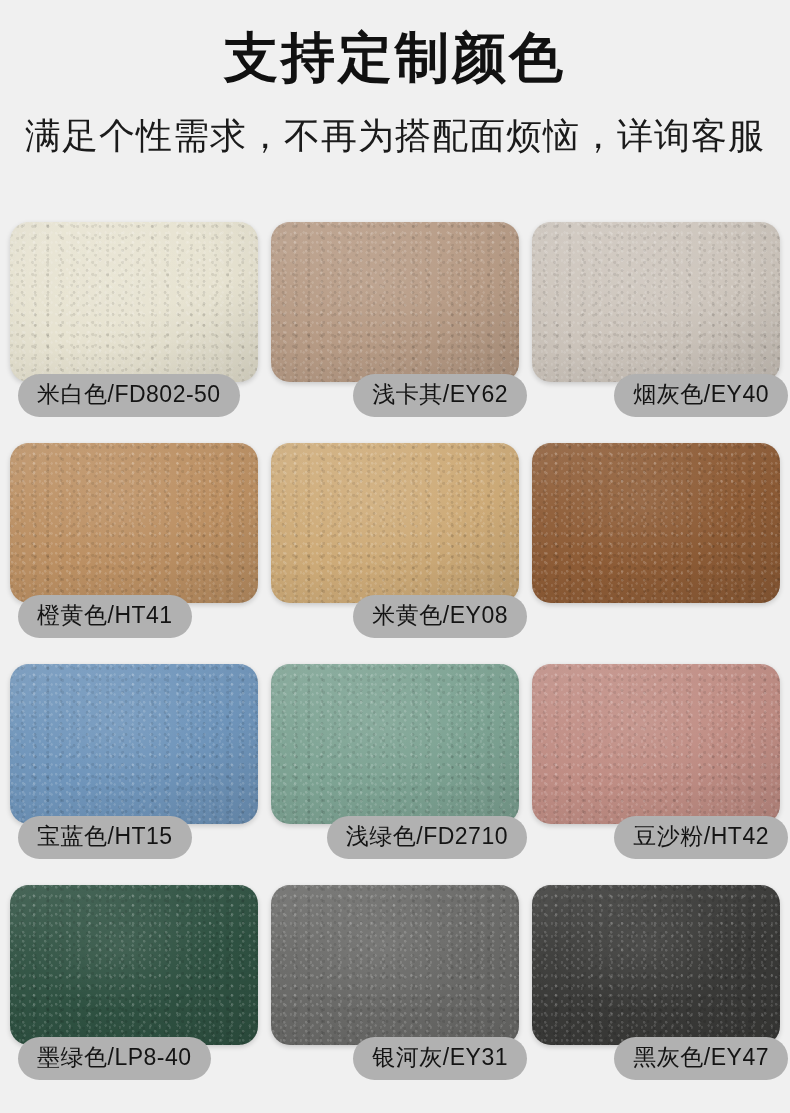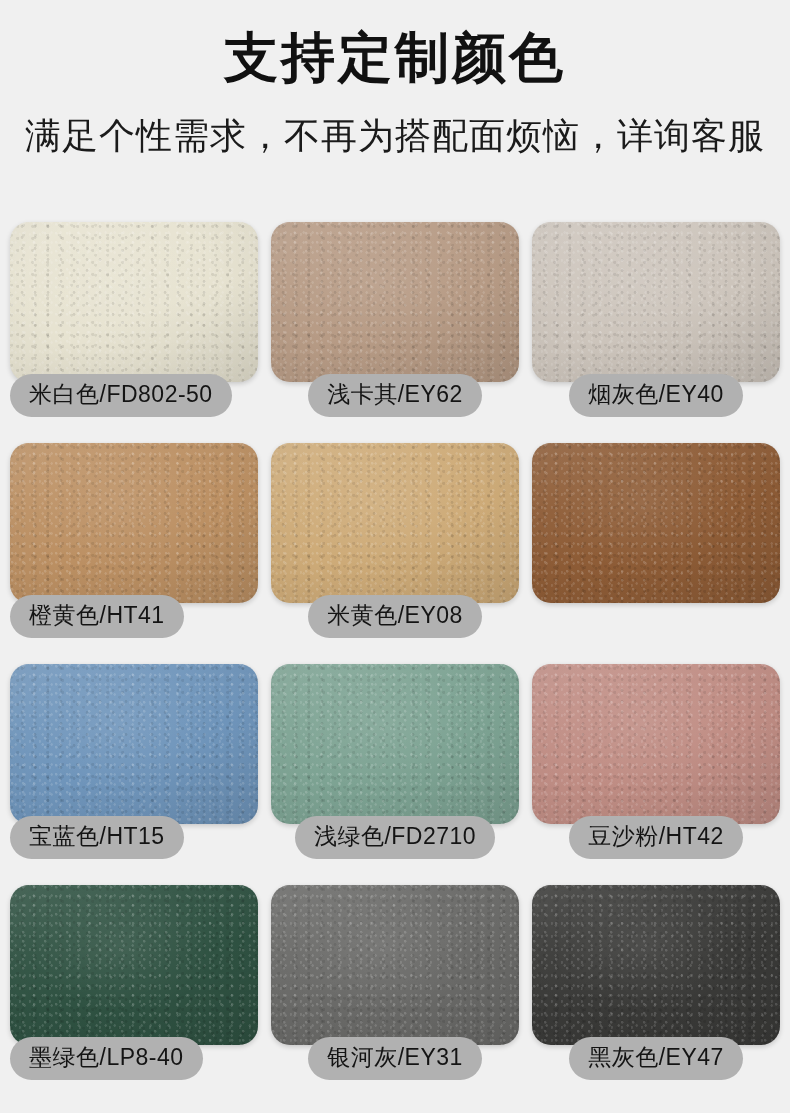--- a/index.html
+++ b/index.html
@@ -106,26 +106,26 @@
         rgba(255,255,255,0.08) 0%,
         rgba(255,255,255,0.00) 48%,
         rgba(0,0,0,0.06) 100%);
     pointer-events: none;
   }
 
   
   .label-row {
     position: absolute;
     top: 152px;
-    left: 0;
+    left: 8px;
     width: 248px;
     display: flex;
   }
   .label-row.start  { justify-content: flex-start; }
-  .label-row.center { justify-content: center; }
+  .label-row.center { justify-content: flex-end; }
 
   .label {
     display: inline-block;
     background: #b1b1b1;
     color: #141414;
     font-size: 23px;
     line-height: 1;
     padding: 9px 19px 11px 19px;
     border-radius: 22px;
     white-space: nowrap;

